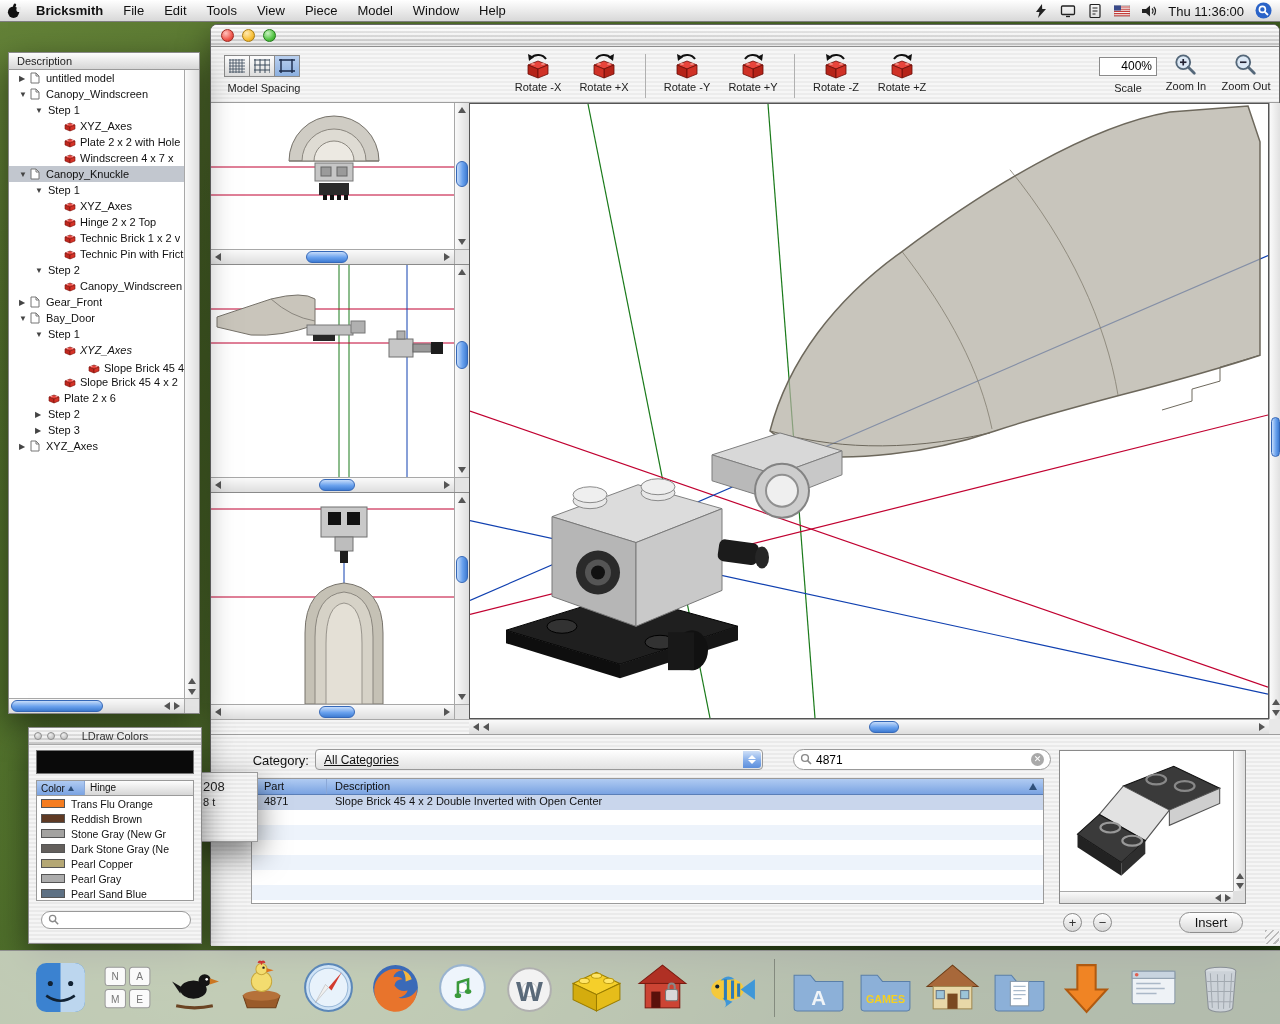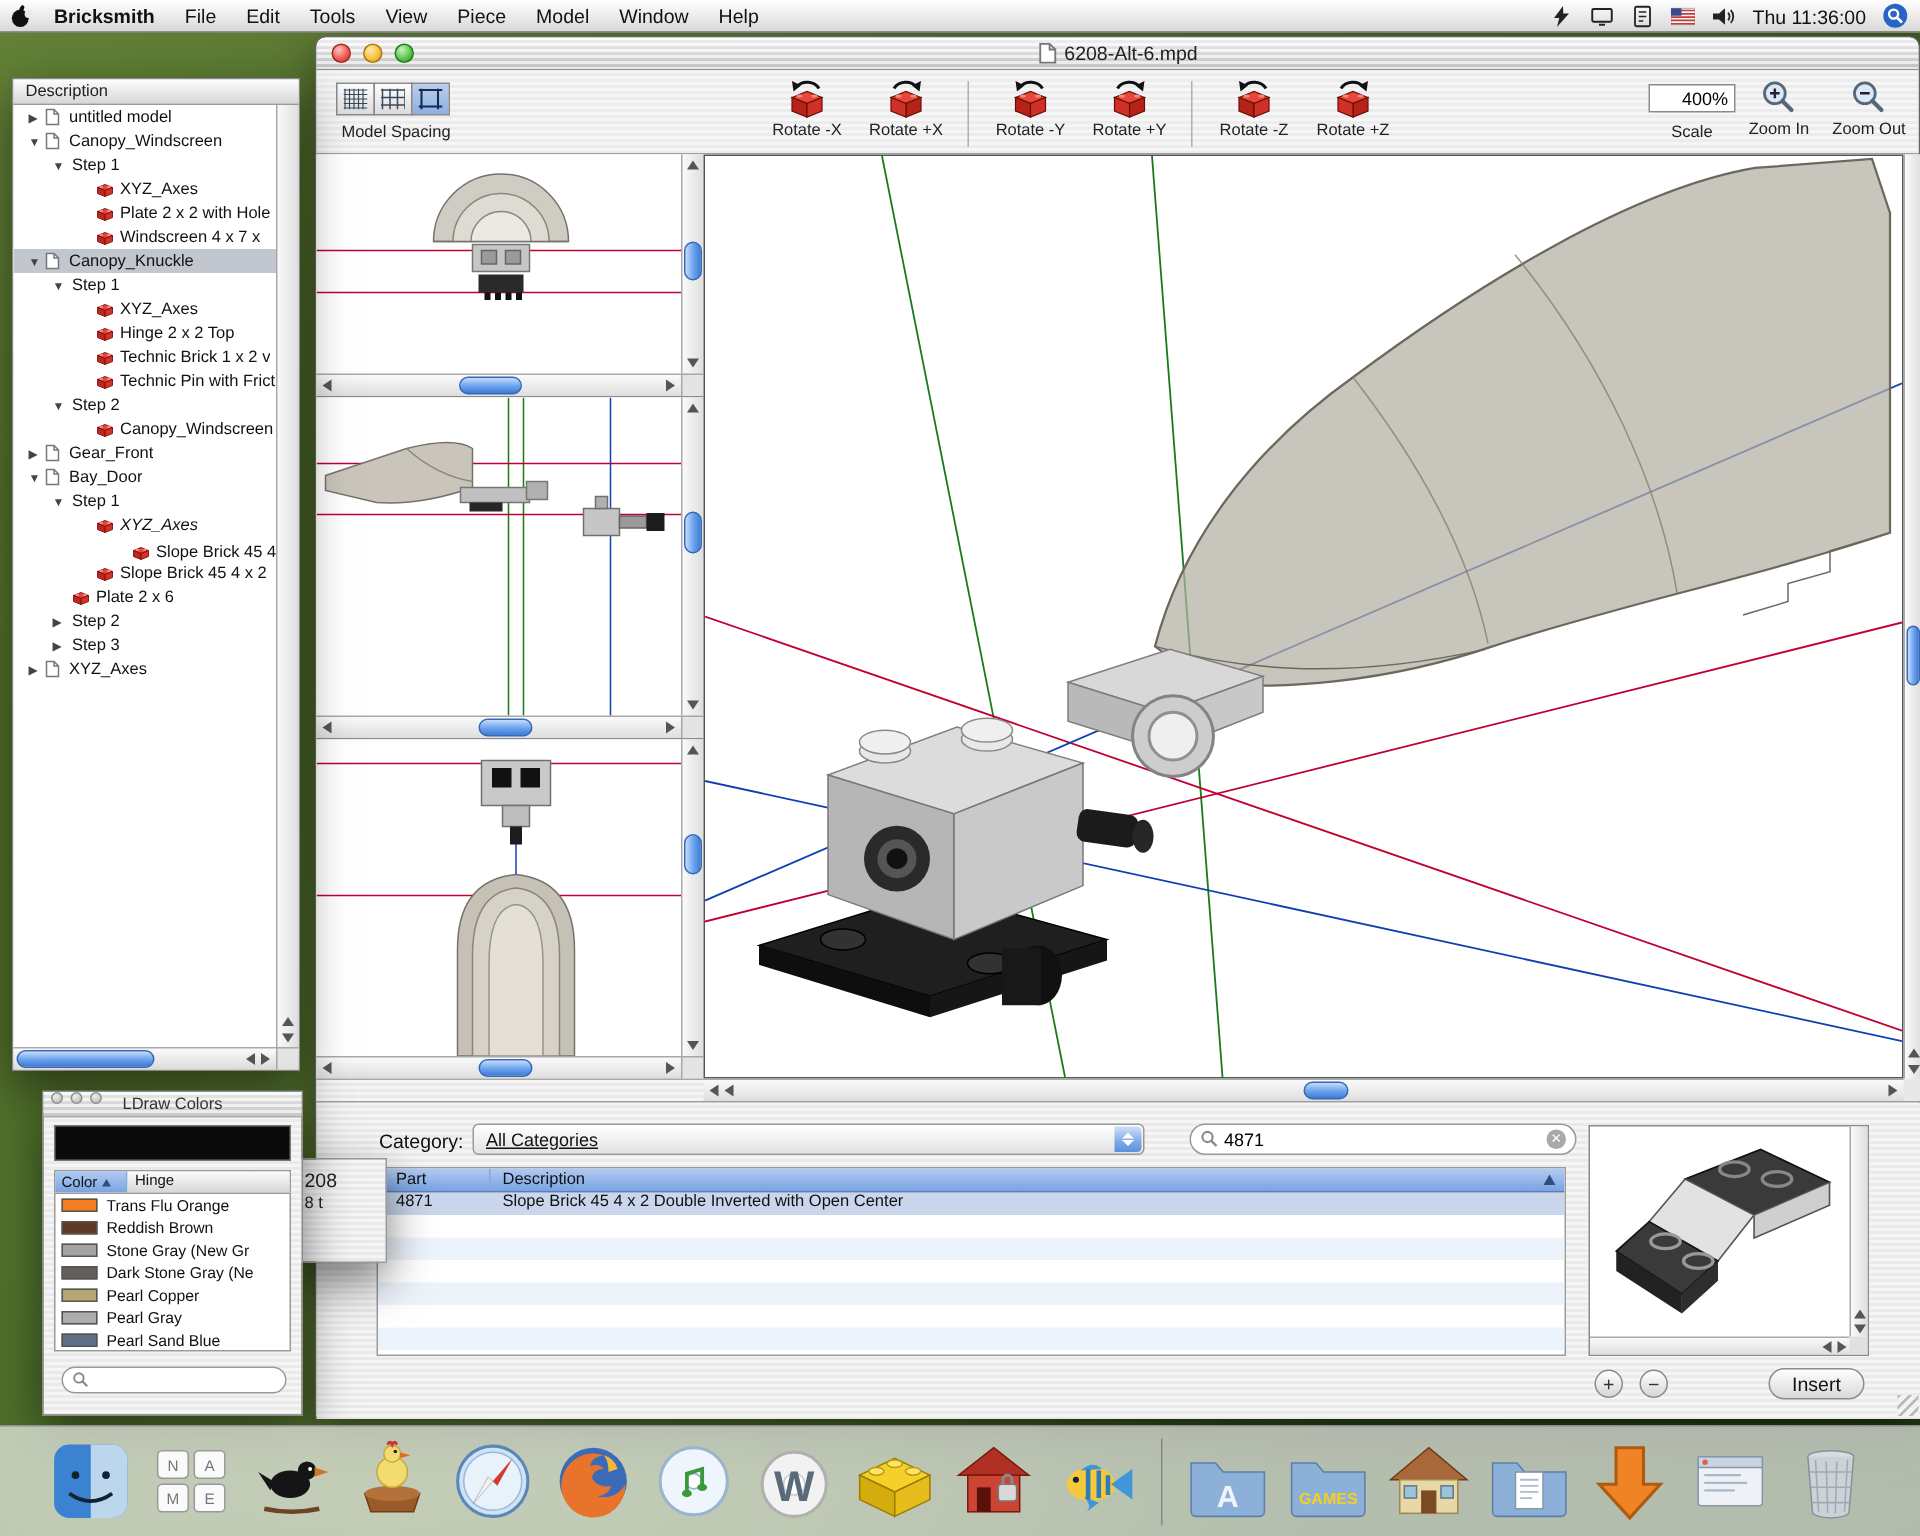--- a/index.html
+++ b/index.html
@@ -135,21 +135,21 @@
     border:1px solid #8a8a8a; text-align:center; line-height:17px; font-size:13px; color:#333; }
   .plus-btn { left:852px; } .minus-btn { left:882px; }
   .insert-btn { position:absolute; left:968px; top:177px; width:64px; height:21px; border-radius:11px;
     background:linear-gradient(#ffffff,#d9d9d9); border:1px solid #8e8e8e; font-size:13px; text-align:center; line-height:20px; }
   .grip { position:absolute; right:2px; bottom:2px; width:14px; height:14px;
     background:repeating-linear-gradient(135deg,#bbb 0 2px,#f2f2f2 2px 5px); }
 
   
   .colors-window { left:28px; top:727px; width:174px; height:217px; z-index:30; border:1px solid #8a8a8a;
     background:repeating-linear-gradient(180deg,#f5f5f5 0 2px,#eaeaea 2px 4px); }
-  .cw-titlebar { height:17px; display:flex; align-items:flex-start; border-bottom:1px solid #aaa;
+  .cw-titlebar { height:17px; display:flex; align-items:center; border-bottom:1px solid #aaa;
     background:repeating-linear-gradient(180deg, rgba(255,255,255,.5) 0 2px, rgba(0,0,0,.05) 2px 4px), linear-gradient(#f4f4f4,#d2d2d2); }
   .cw-dot { width:8px; height:8px; border-radius:50%; background:radial-gradient(circle at 35% 30%,#eee,#b5b5b5); border:1px solid #8e8e8e; margin-left:5px; }
   .cw-title { position:absolute; left:0; right:0; top:2px; text-align:center; font-size:11px; color:#333; pointer-events:none; }
   .cw-swatchbox { position:absolute; left:7px; top:22px; width:158px; height:24px; border:1px solid #777; background:#0a0a0a; }
   .cw-header { position:absolute; left:7px; top:52px; width:158px; height:15px; display:flex; font-size:10px; border:1px solid #9a9a9a; border-bottom:none; }
   .cw-header .c1 { width:48px; background:linear-gradient(#b0cbf2,#7aa3e2); padding:1px 0 0 4px; border-right:1px solid #8aa8d8; display:flex; gap:3px; align-items:center; }
   .cw-header .c2 { flex:1; background:linear-gradient(#fdfdfd,#d6d6d6); padding:1px 0 0 5px; }
   .cw-sort { width:0; height:0; border-left:3px solid transparent; border-right:3px solid transparent; border-bottom:5px solid #30507a; }
   .cw-list { position:absolute; left:7px; top:67px; width:158px; height:106px; background:#fff; border:1px solid #9a9a9a; overflow:hidden; }
   .color-row { height:15px; display:flex; align-items:center; font-size:10.5px; }
@@ -232,27 +232,20 @@
         </svg>
       </span>
     </div>
   </div>
 
   <div class="win doc-window">
     <div class="titlebar">
       <span class="tl red"></span>
       <span class="tl yellow"></span>
       <span class="tl green"></span>
-      <span class="title-center">
-        <svg width="13" height="15" viewBox="0 0 10 12">
-            <path d="M1 1 h5 l3 3 v7 h-8 z" fill="#fff" stroke="#777"></path>
-            <path d="M6 1 v3 h3" fill="none" stroke="#777"></path>
-          </svg>
-        <span>6208-Alt-6.mpd</span>
-      </span>
     </div>
 
     <div class="toolbar">
       <div class="grid-ctl">
         <div class="grid-cell">
           <svg width="16" height="14">
               <path d="M0 1 H16 M0 4 H16 M0 7 H16 M0 10 H16 M0 13 H16 M1 0 V14 M4 0 V14 M7 0 V14 M10 0 V14 M13 0 V14" stroke="#3a4a5a" stroke-width="0.8"></path>
             </svg>
         </div>
         <div class="grid-cell">

